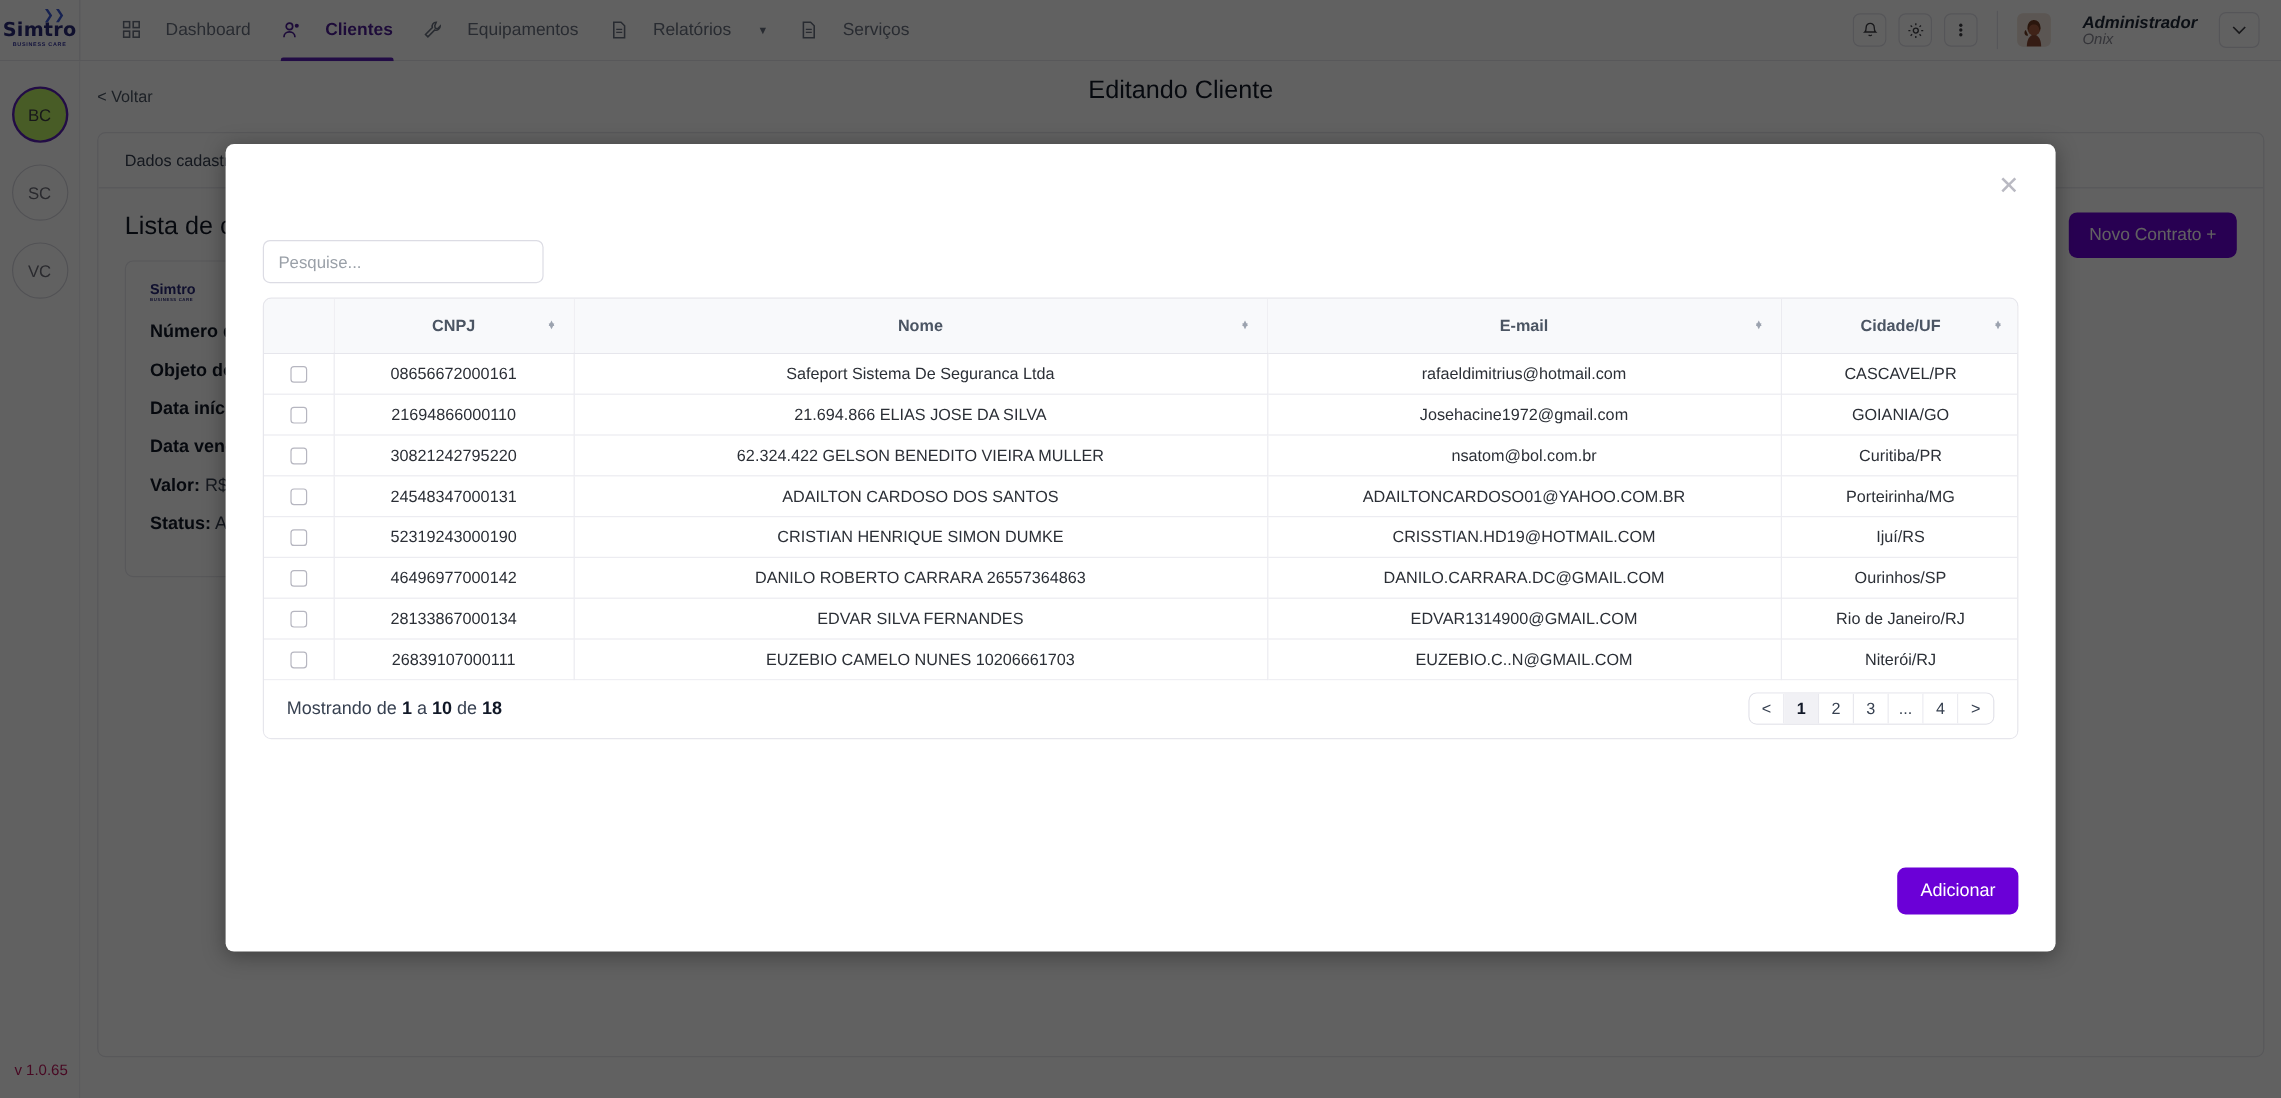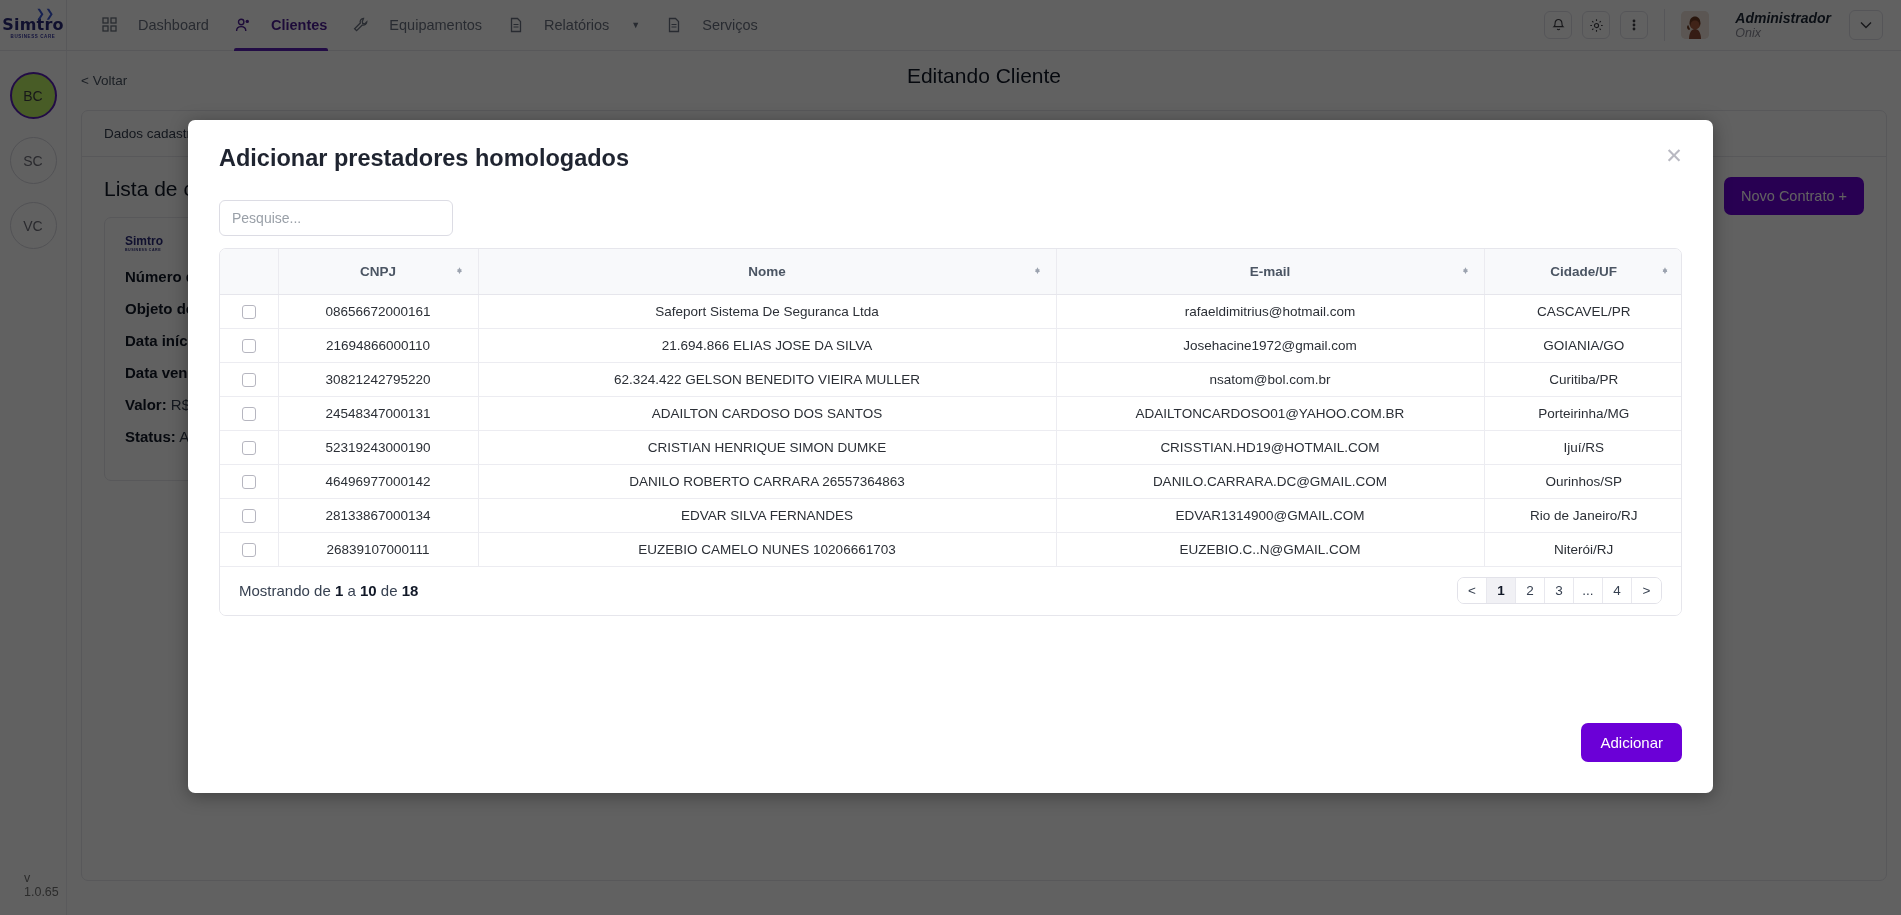--- a/index.html
+++ b/index.html
@@ -79,22 +79,22 @@
   }
   .rail-circle {
     width: 47px; height: 47px; border-radius: 50%;
     border: 1px solid #d6d6de; display: flex; align-items: center; justify-content: center;
     font-size: 14px; color: #6f6f7a; margin-bottom: 18px; cursor: pointer; background: #fff;
   }
   .rail-circle.active {
     background: #bef264; border: 2px solid #5b21b6; color: #3f3f46; font-weight: 400;
   }
   .rail-version {
-    margin-top: auto; margin-bottom: 16px; font-size: 12.5px; color: #737373;
-    align-self: flex-start; padding-left: 24px;
+    margin-top: auto; margin-bottom: 16px; font-size: 12.5px; color: #be185d;
+    align-self: flex-start; padding-left: 12px;
   }
 
   
   .content { position: absolute; top: 51px; left: 67px; right: 0; bottom: 0; background: #fff; }
   .back-link { position: absolute; left: 14px; top: 22px; font-size: 13.5px; color: #4b5563; cursor: pointer;}
   .page-title {
     position: absolute; left: 0; right: 0; top: 13px; text-align: center;
     font-size: 21px; color: #111827;
   }
   .panel {
@@ -370,21 +370,20 @@
             </div>
           </div>
         </div>
       </div>
     </div>
   </div>
 
   <div class="overlay"></div>
 
   <div class="modal">
-    <div class="modal-title">Adicionar prestadores homologados</div>
     <div class="modal-close">✕</div>
 
     <div class="search-wrap">
       <input class="search-input" type="text" placeholder="Pesquise..." style="">
     </div>
 
     <div class="table-card">
       <table class="grid">
         <colgroup>
           <col class="col-check">

